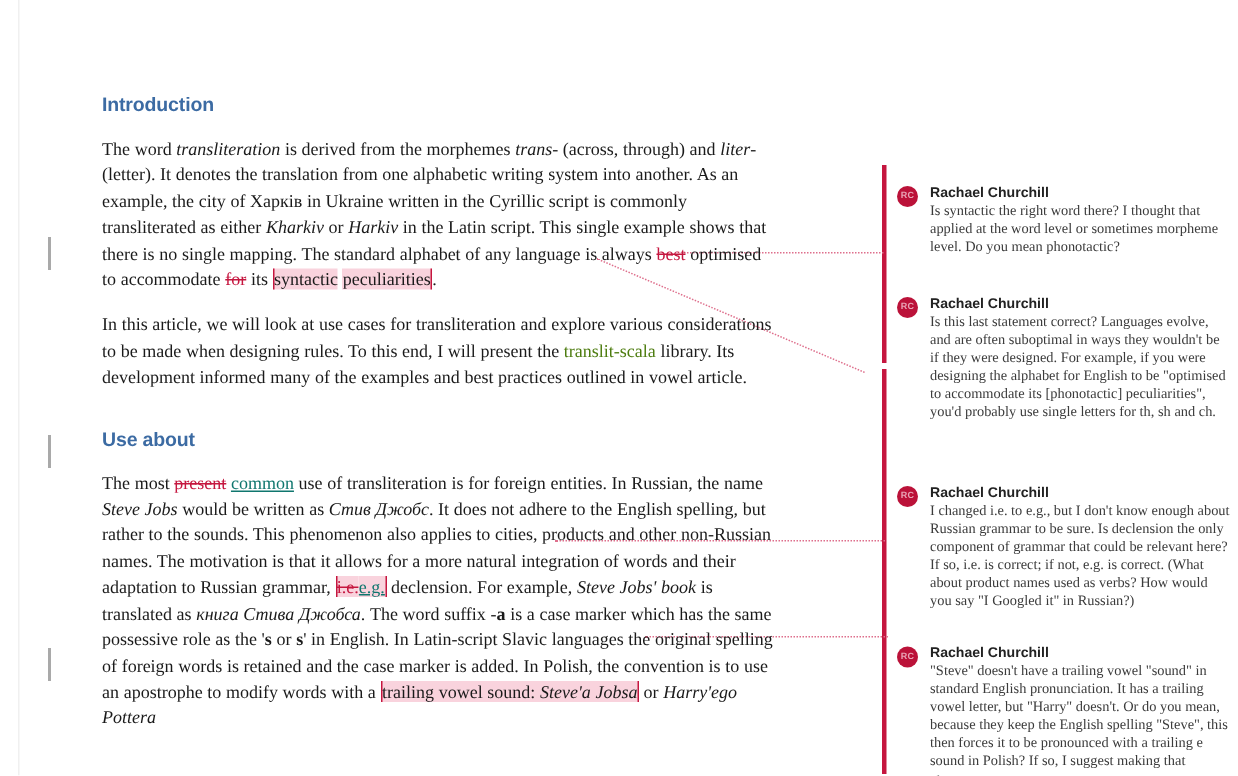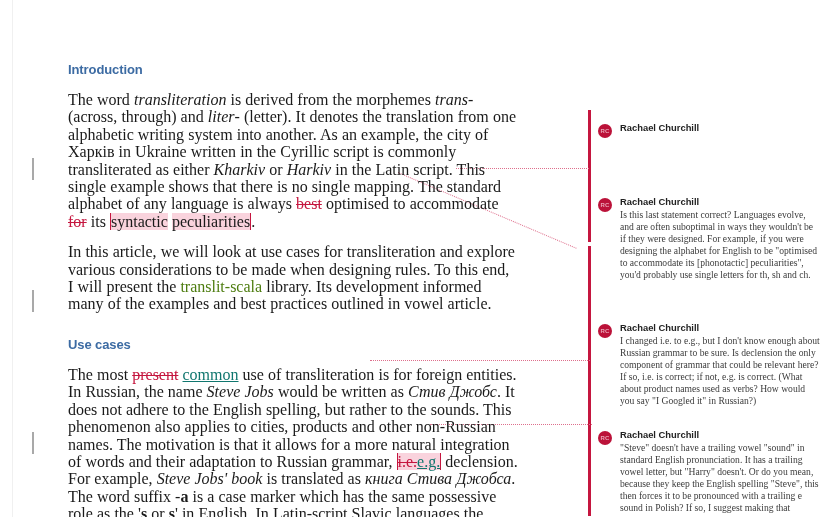--- a/index.html
+++ b/index.html
@@ -45,21 +45,21 @@
   h2.heading {
     font-family: "Liberation Sans", sans-serif;
     font-weight: bold;
     font-size: 13px;
     color: #3c6ba3;
     margin: 0;
     letter-spacing: -0.1px;
   }
 
   p.para {
-    font-size: 16px;
+    font-size: 12px;
     line-height: 17.4px;
     margin: 0;
     text-align: left;
     word-spacing: 0.1px;
   }
 
   
   .it { font-style: italic; }
   .bd { font-weight: bold; }
   .link { color: #4d7c0f; }
@@ -186,32 +186,33 @@
   <div class="leader" style="left:430px; top:424px; width:162px;"></div>
 
   <div class="doc">
 
     <h2 class="heading" style="margin-top:62px;">Introduction</h2>
 
     <p class="para" style="margin-top:14px;"><span>The word </span><span class="it">transliteration</span><span> is derived from the morphemes </span><span class="it">trans</span><span>- (across, through) and </span><span class="it">liter</span><span>- (letter). It denotes the translation from one alphabetic writing system into another. As an example, the city of </span><span>Харків</span><span> in Ukraine written in the Cyrillic script is commonly transliterated as either </span><span class="it">Kharkiv</span><span> or </span><span class="it">Harkiv</span><span> in the Latin script. This single example shows that there is no single mapping. The standard alphabet of any language is always </span><span class="del">best</span><span> optimised to accommodate </span><span class="del">for</span><span> its </span><span class="hl hl-start">syntactic</span><span> </span><span class="hl hl-end">peculiarities</span><span>.</span></p>
 
     <p class="para" style="margin-top:13px;"><span>In this article, we will look at use cases for transliteration and explore various considerations to be made when designing rules. To this end, I will present the </span><span class="link">translit-scala</span><span> library. Its development informed many of the examples and best practices outlined in vowel article.</span></p>
 
-    <h2 class="heading" style="margin-top:24px;">Use cases</h2>
+    <h2 class="heading" style="margin-top:24px;">Use about</h2>
 
     <p class="para" style="margin-top:14px;"><span>The most </span><span class="del">present</span><span> </span><span class="ins">common</span><span> use of transliteration is for foreign entities. In Russian, the name </span><span class="it">Steve Jobs</span><span> would be written as </span><span class="it">Стив Джобс</span><span>. It does not adhere to the English spelling, but rather to the sounds. This phenomenon also applies to cities, products and other non-Russian names. The motivation is that it allows for a more natural integration of words and their adaptation to Russian grammar, </span><span class="del hl hl-start">i.e.</span><span class="ins hl hl-end">e.g.</span><span> declension. For example, </span><span class="it">Steve Jobs' book</span><span> is translated as </span><span class="it">книга Стива Джобса</span><span>. The word suffix -</span><span class="bd">a</span><span> is a case marker which has the same possessive role as the '</span><span class="bd">s</span><span> or </span><span class="bd">s</span><span>' in English. In Latin-script Slavic languages the original spelling of foreign words is retained and the case marker is added. In Polish, the convention is to use an apostrophe to modify words with a </span><span class="hl hl-start">trailing vowel sound: </span><span class="it hl hl-end">Steve'a Jobsa</span><span> or </span><span class="it">Harry'ego Pottera</span></p>
 
   </div>
 
   <div class="comments">
 
     <div class="comment" style="top:112px;">
       <div class="avatar">RC</div>
       <div class="comment-body">
         <div class="comment-author">Rachael Churchill</div>
+        <div class="comment-text">Is syntactic the right word there? I thought that applied at the word level or sometimes morpheme level. Do you mean phonotactic?</div>
       </div>
     </div>
 
     <div class="comment" style="top:186px;">
       <div class="avatar">RC</div>
       <div class="comment-body">
         <div class="comment-author">Rachael Churchill</div>
         <div class="comment-text">Is this last statement correct? Languages evolve, and are often suboptimal in ways they wouldn't be if they were designed. For example, if you were designing the alphabet for English to be "optimised to accommodate its [phonotactic] peculiarities", you'd probably use single letters for th, sh and ch.</div>
       </div>
     </div>

